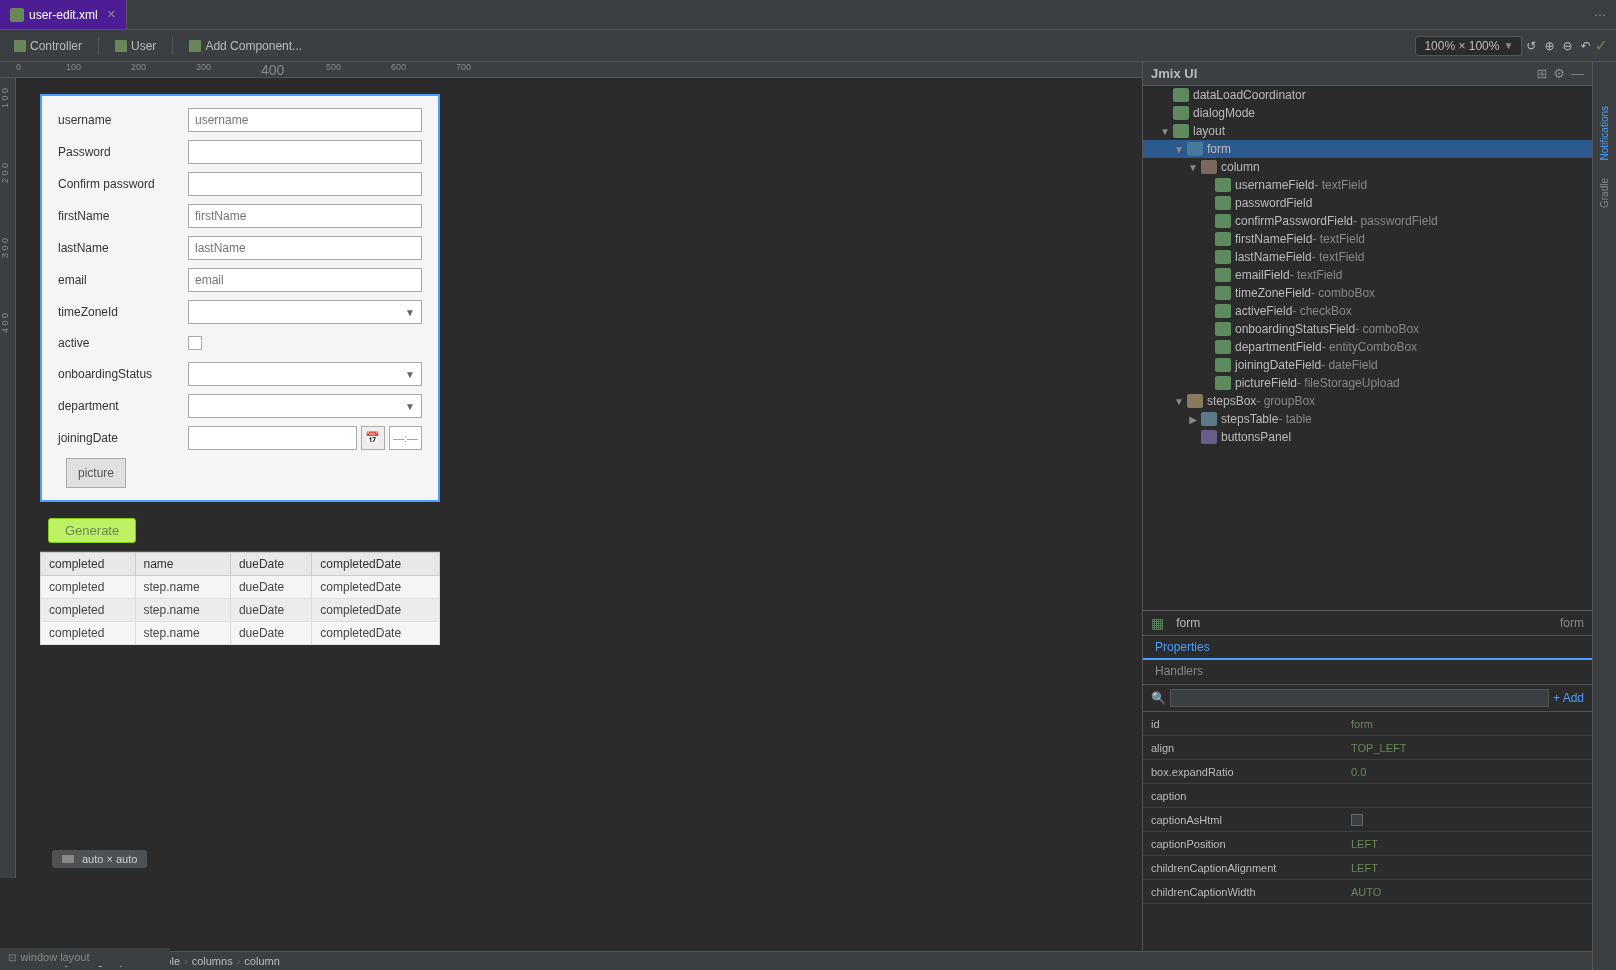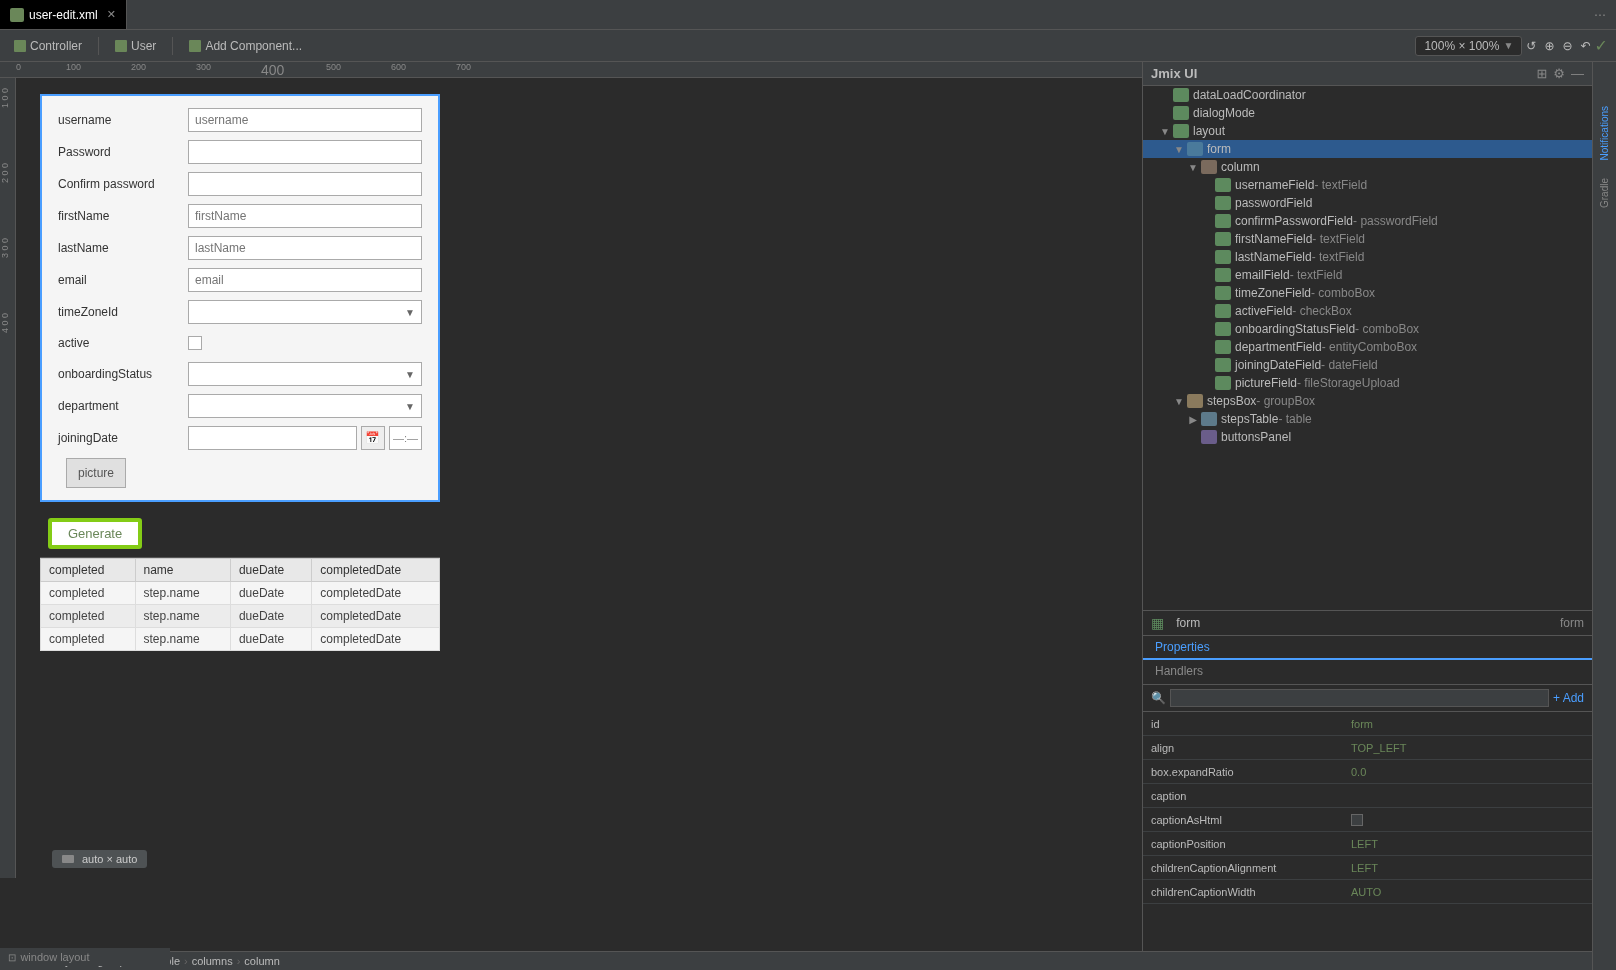--- a/index.html
+++ b/index.html
@@ -5,21 +5,21 @@
     * { box-sizing: border-box; margin: 0; padding: 0; }
     body { font-family: 'Segoe UI', Arial, sans-serif; font-size: 12px; background: #2b2b2b; overflow: hidden; width: 1616px; height: 970px; }
 
     
     .tab-bar {
       display: flex; align-items: center; background: #3c3f41; height: 30px; border-bottom: 1px solid #555;
     }
     .tab {
       display: flex; align-items: center; padding: 0 10px; height: 100%; background: #4e5254; border-right: 1px solid #555; color: #bbb; font-size: 12px; gap: 5px; cursor: pointer;
     }
-    .tab.active { background: #000000; color: #fff; }
+    .tab.active { background: #4c1d95; color: #fff; }
     .tab-icon { width: 14px; height: 14px; background: #6a8759; border-radius: 2px; display: inline-block; }
     .tab-close { color: #888; margin-left: 4px; cursor: pointer; font-size: 11px; }
     .tab-more { margin-left: auto; padding: 0 10px; color: #888; cursor: pointer; }
 
     
     .toolbar {
       display: flex; align-items: center; background: #3c3f41; height: 32px; border-bottom: 1px solid #555; padding: 0 8px; gap: 8px;
     }
     .toolbar-btn {
       display: flex; align-items: center; gap: 4px; color: #bbb; cursor: pointer; padding: 2px 6px; border-radius: 3px; font-size: 12px;
@@ -89,21 +89,21 @@
     .tooltip-bar {
       position: absolute; bottom: 10px; left: 20px; background: #4e5254; color: #ccc; padding: 3px 10px; border-radius: 3px; font-size: 11px; display: flex; align-items: center; gap: 8px;
     }
     .tooltip-icon { width: 12px; height: 8px; background: #888; border-radius: 1px; }
 
     
     .generate-area {
       padding: 8px;
     }
     .generate-btn {
-      background: #ffffff; border: 4px solid #84cc16; color: #6a8759; padding: 4px 16px; font-size: 13px; cursor: pointer; border-radius: 3px;
+      background: #bef264; border: 1px solid #84cc16; color: #6a8759; padding: 4px 16px; font-size: 13px; cursor: pointer; border-radius: 3px;
     }
 
     
     .table-area {
       border-top: 1px solid #555; overflow: hidden;
     }
     .data-table {
       width: 100%; border-collapse: collapse; background: #f5f5f5; font-size: 12px;
     }
     .data-table th {

